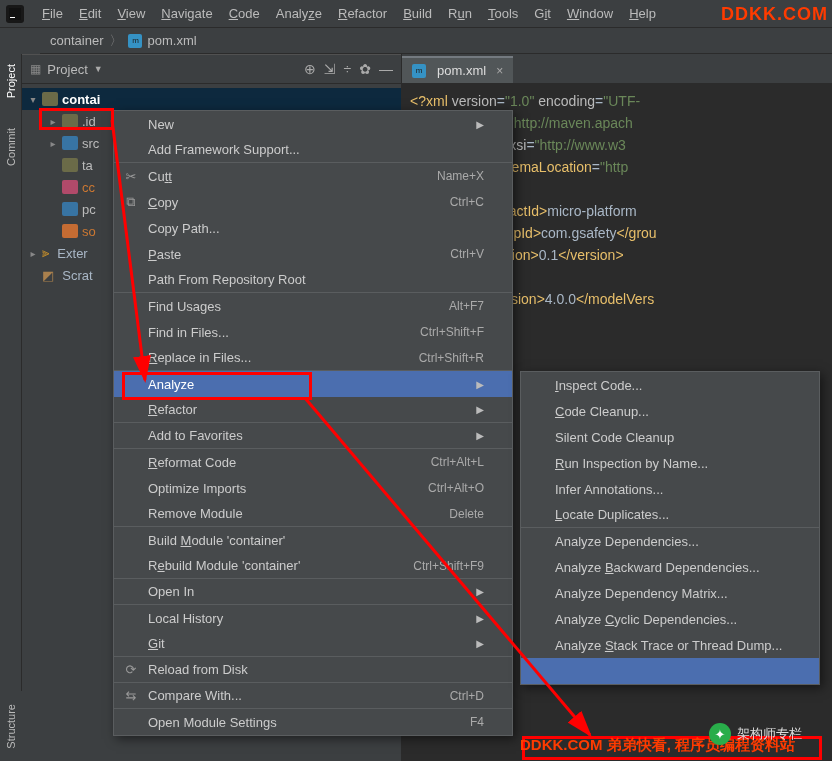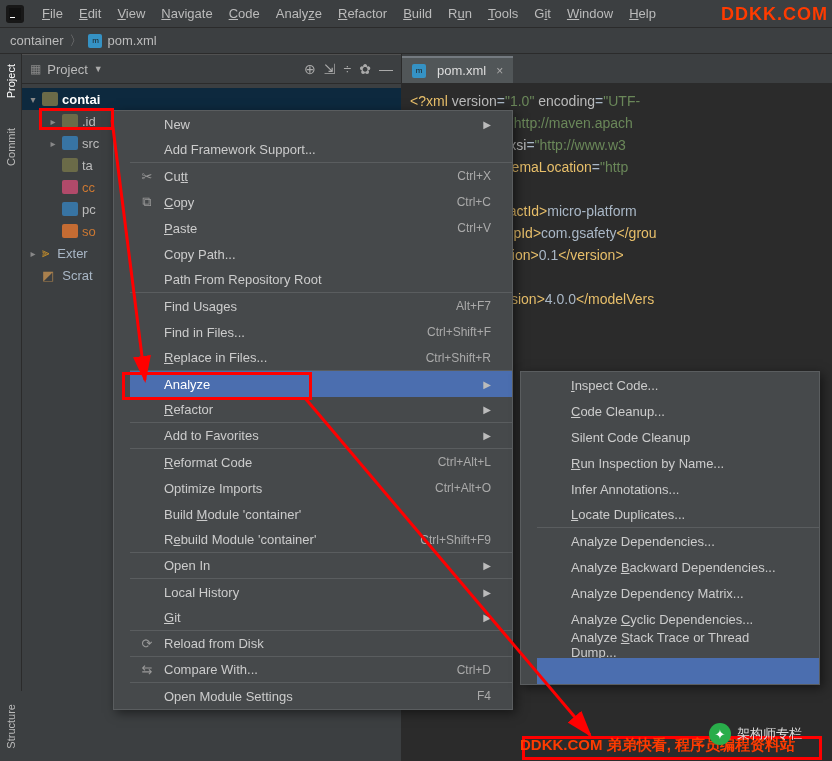--- a/index.html
+++ b/index.html
@@ -2,21 +2,21 @@
 <html><head>
 <meta charset="utf-8">
 <style>
   * { box-sizing: border-box; margin: 0; padding: 0; font-family: "Segoe UI", Arial, sans-serif; }
   body { background:#3c3f41; color:#bbbbbb; width:832px; height:761px; overflow:hidden; position:relative; font-size:13px; }
   .menubar { display:flex; align-items:center; height:28px; padding:0 6px; background:#3c3f41; border-bottom:1px solid #2b2b2b; }
   .logo { width:18px; height:18px; border-radius:3px; background:#181818; margin-right:10px; display:flex; align-items:center; justify-content:center; }
   .menubar .mitem { padding:2px 8px; cursor:default; color:#bbbbbb; }
   .menubar .mitem u { text-decoration:underline; }
   .watermark-top { position:absolute; right:4px; top:4px; color:#ff3b00; font-weight:bold; font-size:18px; letter-spacing:1px;margin-left:11px; }
-  .breadcrumbs { height:26px; display:flex; align-items:center; padding:0 10px; color:#bbbbbb; border-bottom:1px solid #2b2b2b; }
+  .breadcrumbs { height:26px; display:flex; align-items:center; padding:0 10px; color:#bbbbbb; border-bottom:1px solid #2b2b2b;margin-left:40px; }
   .crumb-sep { margin:0 6px; color:#808080; }
   .file-ico { width:14px; height:14px; background:#3592c4; border-radius:2px; margin-right:5px; display:inline-block; color:#1e1e1e; font-size:8px; text-align:center; line-height:14px; }
   .workrow { display:flex; height:calc(100% - 54px); }
   .leftgutter { width:22px; background:#3c3f41; border-right:1px solid #2b2b2b; display:flex; flex-direction:column; align-items:center; padding-top:10px; gap:30px; }
   .leftgutter .vtab { writing-mode:vertical-rl; transform:rotate(180deg); font-size:11px; color:#bbbbbb; cursor:pointer; }
   .leftgutter .vtab.active { color:#fff; }
   .projpanel { width:380px; background:#3c3f41; border-right:1px solid #2b2b2b; display:flex; flex-direction:column; }
   .projhead { height:30px; display:flex; align-items:center; justify-content:space-between; padding:0 8px; border-bottom:1px solid #2b2b2b; border-top:1px solid #515151; }
   .projhead-left { display:flex; align-items:center; gap:6px; }
   .projhead-ico { color:#888; font-size:12px; }
@@ -36,21 +36,21 @@
   .tabbar { height:30px; display:flex; align-items:flex-end; background:#3c3f41; border-bottom:1px solid #2b2b2b; }
   .tab { height:27px; background:#515658; padding:0 10px; display:flex; align-items:center; gap:6px; border-top:2px solid #747a80; color:#ddd; }
   .tab .close { color:#aaa; font-size:12px; margin-left:4px; }
   .code { flex:1; padding:6px 8px; font-family:"Consolas","JetBrains Mono",monospace; font-size:14px; line-height:22px; white-space:pre; color:#a9b7c6; overflow:hidden; }
   .k-tag { color:#e8bf6a; }
   .k-attr { color:#bababa; }
   .k-str { color:#6a8759; }
   .k-lt { color:#e8bf6a; }
   .ctxmenu { position:absolute; width:400px; background:#46494b; border:1px solid #5a5d5f; box-shadow:3px 3px 10px rgba(0,0,0,0.5); z-index:50; }
   .ctxmenu.sub { width:300px; }
-  .mrow { height:26px; display:flex; align-items:center; padding:0 21px 0 34px; position:relative; color:#ccc; cursor:default;margin-left:16px; }
+  .mrow { height:26px; display:flex; align-items:center; padding:0 28px 0 34px; position:relative; color:#ccc; cursor:default; }
   .mrow.sep-after { border-bottom:1px solid #5a5d5f; }
   .mrow.disabled { color:#777; }
   .mrow.highlight { background:#4b6eaf; color:#fff; }
   .mrow .shortcut { margin-left:auto; color:#aaa; font-size:12px; }
   .mrow .subarr { margin-left:auto; font-size:10px; color:#bbb; }
   .mrow .iconslot { position:absolute; left:8px; width:18px; text-align:center; color:#999; font-size:13px; }
   .mrow u { text-decoration:underline; }
   .redbox { position:absolute; border:3px solid #ff0000; pointer-events:none; z-index:60; }
   svg.annoarrow { position:absolute; z-index:55; pointer-events:none; }
   .wm-bottom { position:absolute; bottom:6px; left:520px; color:#ff3b00; font-weight:bold; font-size:15px; z-index:90; }
@@ -193,34 +193,34 @@
     <div class="mrow">
       <span>New</span>
       <span class="subarr">▶</span>
     </div>
     <div class="mrow sep-after">
       <span>Add Framework Support...</span>
     </div>
     <div class="mrow">
       <span class="iconslot">✂</span>
       <span>Cu<u>t</u><u>t</u></span>
-      <span class="shortcut">Ctrl+X</span>
+      <span class="shortcut">Name+X</span>
     </div>
     <div class="mrow">
       <span class="iconslot">⧉</span>
       <span><u>C</u>opy</span>
       <span class="shortcut">Ctrl+C</span>
     </div>
     <div class="mrow">
+      <span>Copy Path...</span>
+    </div>
+    <div class="mrow">
       <span><u>P</u>aste</span>
       <span class="shortcut">Ctrl+V</span>
     </div>
-    <div class="mrow">
-      <span>Copy Path...</span>
-    </div>
     <div class="mrow sep-after">
       <span>Path From Repository Root</span>
     </div>
     <div class="mrow">
       <span>Find Usages</span>
       <span class="shortcut">Alt+F7</span>
     </div>
     <div class="mrow">
       <span>Find in Files...</span>
       <span class="shortcut">Ctrl+Shift+F</span>
@@ -241,20 +241,24 @@
       <span>Add to Favorites</span>
       <span class="subarr">▶</span>
     </div>
     <div class="mrow">
       <span><u>R</u>eformat Code</span>
       <span class="shortcut">Ctrl+Alt+L</span>
     </div>
     <div class="mrow">
       <span>Optimize Imports</span>
       <span class="shortcut">Ctrl+Alt+O</span>
+    </div>
+    <div class="mrow sep-after">
+      <span>Remove Module</span>
+      <span class="shortcut">Delete</span>
     </div>
     <div class="mrow">
       <span>Build <u>M</u>odule 'container'</span>
     </div>
     <div class="mrow sep-after">
       <span>R<u>e</u>build Module 'container'</span>
       <span class="shortcut">Ctrl+Shift+F9</span>
     </div>
     <div class="mrow sep-after">
       <span>Open In</span>

